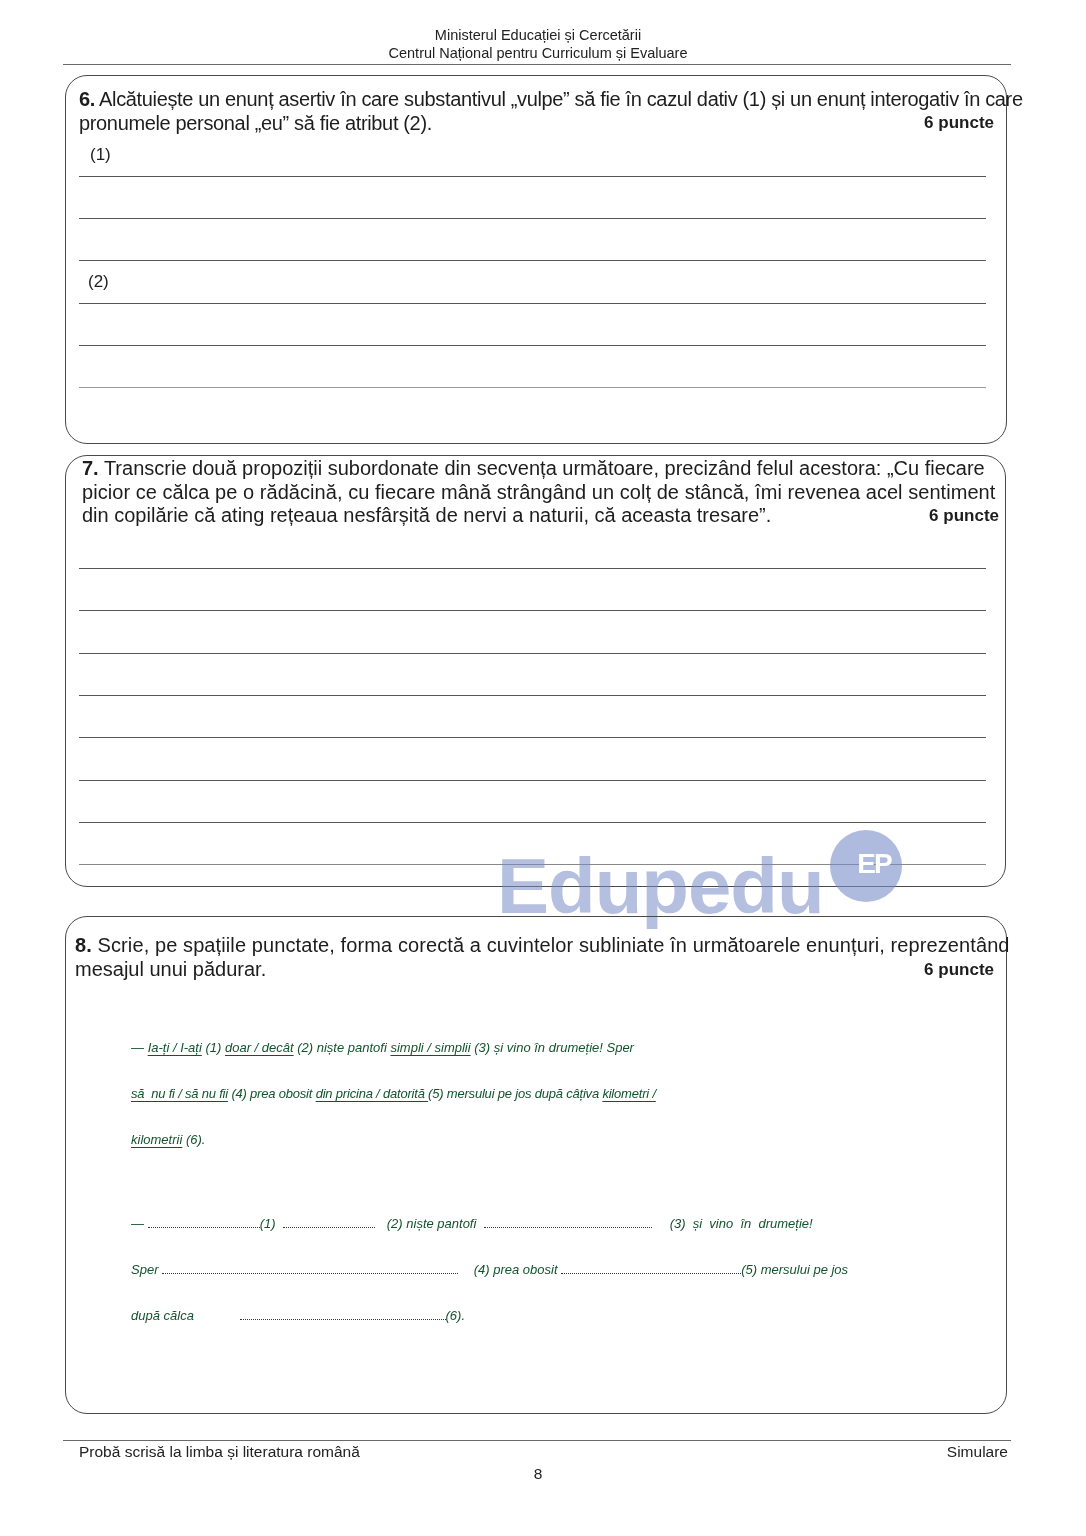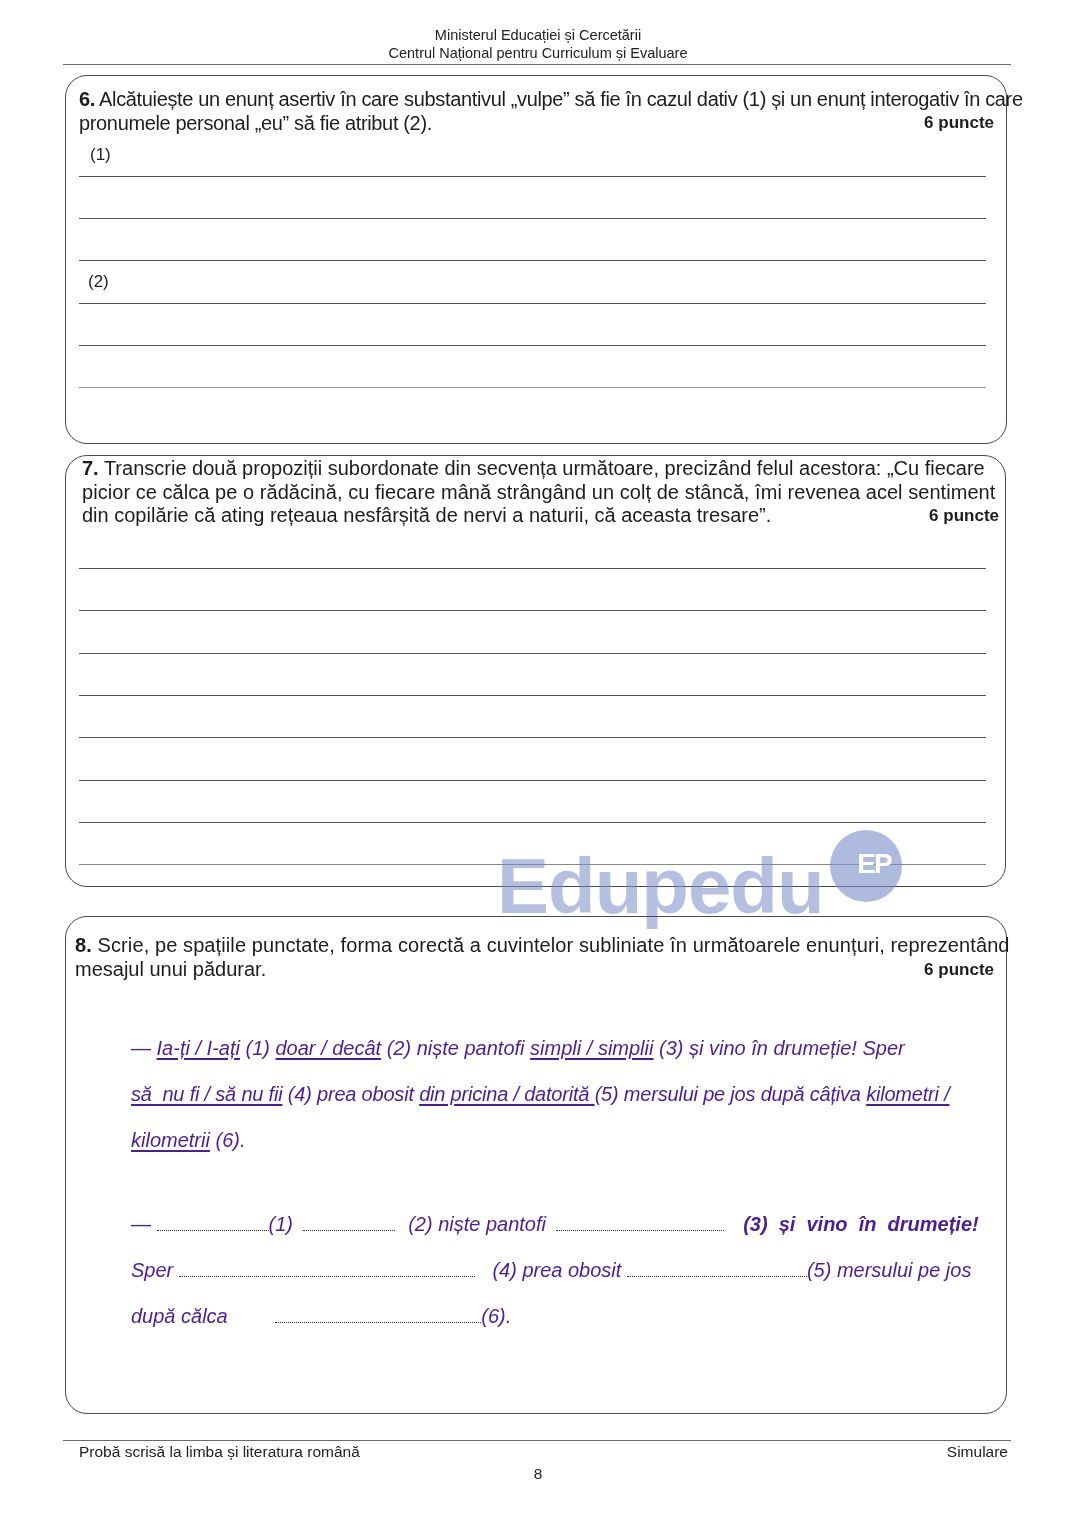--- a/index.html
+++ b/index.html
@@ -29,21 +29,21 @@
       color: #1d1d1d;
     }
     .answer-line {
       position: absolute; height: 0; border-top: 1px solid #555;
     }
     .sub-label {
       position: absolute; font-size: 17px; color: #222;
     }
     .italic-line {
       position: absolute; left: 131px; width: 840px;
-      font-style: italic; font-size: 20px; line-height: 24px; color: #4c1d95;
+      font-style: italic; font-size: 13px; line-height: 24px; color: #14532d;
       white-space: nowrap;
     }
     .italic-line .u { text-decoration: underline; text-underline-offset: 3px; }
     .dots {
       display: inline-block; border-bottom: 1.6px dotted #333; height: 14px;
       vertical-align: baseline;
     }
     .footer-left {
       position: absolute; left: 79px; top: 1443px; font-size: 15.5px; color: #222;
     }
@@ -147,21 +147,21 @@
   <span class="u">kilometrii</span>
   <span>(6).</span>
 </div>
 
 <div class="italic-line" style="top:1212px;">
   <span style="font-style:normal;">—</span>
   <span class="dots" style="width:112px;"></span><span>(1)</span>
   <span class="dots" style="width:92px; margin-left:4px;"></span>
   <span style="margin-left:8px;">(2) niște pantofi</span>
   <span class="dots" style="width:168px; margin-left:4px;"></span>
-  <span style="margin-left:14px; white-space:pre;font-weight:bold;">(3)  și  vino  în  drumeție!</span>
+  <span style="margin-left:14px; white-space:pre;">(3)  și  vino  în  drumeție!</span>
 </div>
 <div class="italic-line" style="top:1258px;">
   <span>Sper</span>
   <span class="dots" style="width:296px;"></span>
   <span style="margin-left:12px;">(4) prea obosit</span>
   <span class="dots" style="width:180px;"></span><span>(5) mersului pe jos</span>
 </div>
 <div class="italic-line" style="top:1304px;">
   <span>după călca</span>
   <span class="dots" style="width:206px; margin-left:42px;"></span><span>(6).</span>

